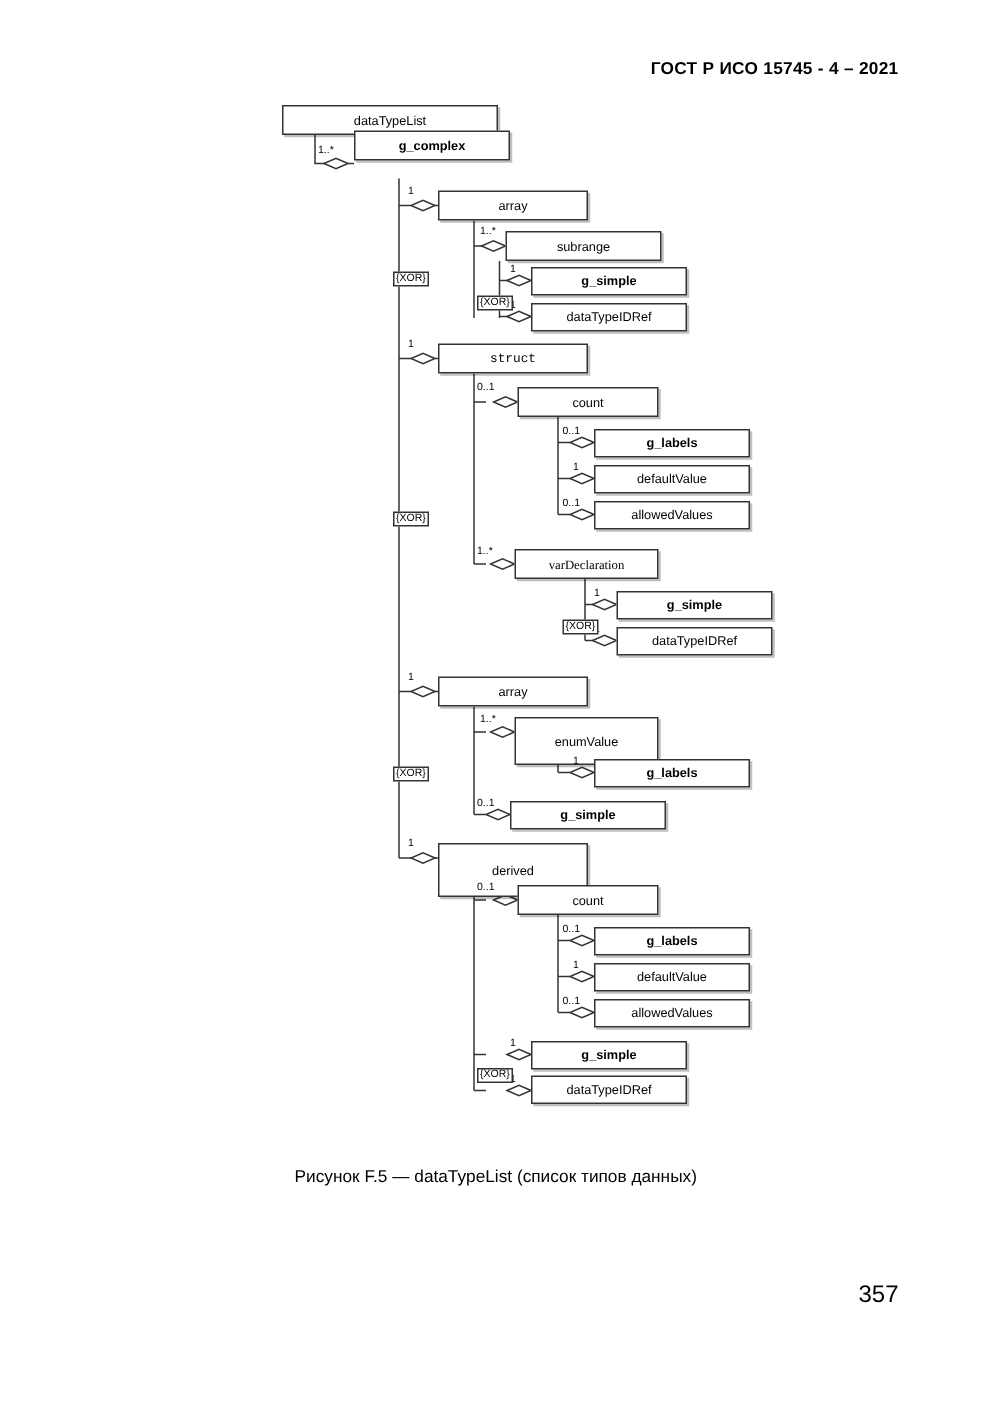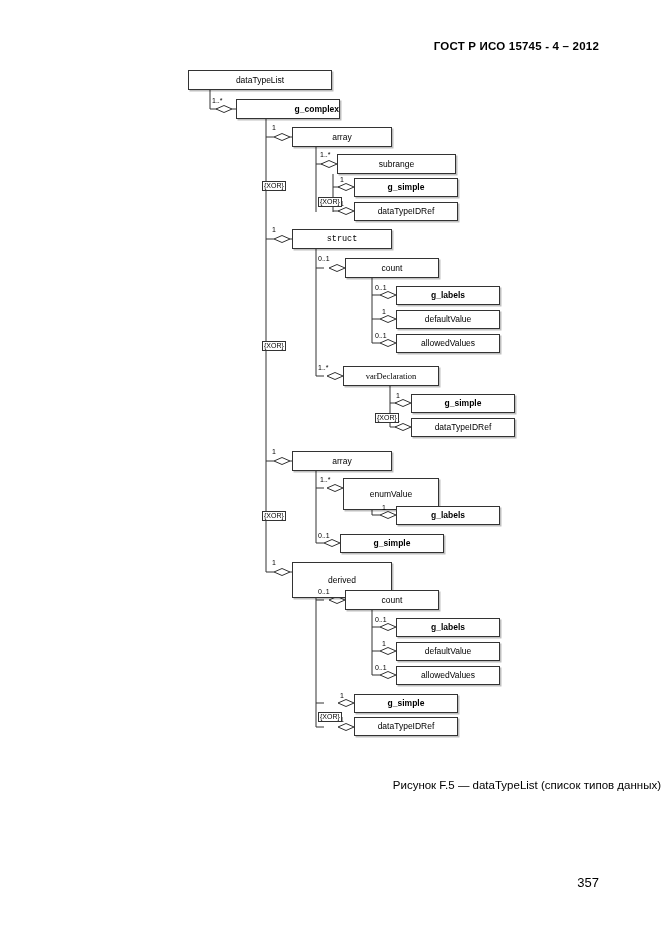--- a/index.html
+++ b/index.html
@@ -28,28 +28,28 @@
     font-size: 11.5px;
     font-weight: bold;
     letter-spacing: 0.2px;
     white-space: nowrap;
   }
   .caption {
     position: absolute;
     left: 0;
     right: 0;
     top: 779px;
-    text-align: right;
+    text-align: center;
     font-size: 11.5px;
   }
   .page-number {
     position: absolute;
     right: 62px;
-    top: 875px;
-    font-size: 13px;
+    top: 855px;
+    font-size: 16px;
   }
   
   #diagram {
     position: absolute;
     left: 0;
     top: 0;
     width: 661px;
     height: 936px;
     padding-left: 40px;
   }
@@ -102,21 +102,21 @@
     fill: #ffffff;
     stroke: #333333;
     stroke-width: 1;
   }
 </style>
 </head>
 <body>
 
 <div id="page">
 
-  <div class="header-title">ГОСТ Р ИСО 15745 - 4 – 2012</div>
+  <div class="header-title">ГОСТ Р ИСО 15745 - 4 – 2021</div>
 
   <div id="diagram">
 
     <svg class="wires" viewBox="0 0 661 936">
 
       <polyline points="210,90 210,109 224,109"></polyline>
       <polygon class="diamond" points="232,109 224,105.5 216,109 224,112.5"></polygon>
       <line x1="232" y1="109" x2="236" y2="109"></line>
 
       <line x1="266" y1="119" x2="266" y2="572"></line>
@@ -188,27 +188,27 @@
       <polygon class="diamond" points="396,675 388,671.5 380,675 388,678.5"></polygon>
       <line x1="316" y1="703" x2="324" y2="703"></line>
       <polygon class="diamond" points="354,703 346,699.5 338,703 346,706.5"></polygon>
       <line x1="316" y1="727" x2="324" y2="727"></line>
       <polygon class="diamond" points="354,727 346,723.5 338,727 346,730.5"></polygon>
     </svg>
 
     <div class="node" style="left:188px; top:70px; width:144px; height:20px;">
         <span>dataTypeList</span>
       </div>
-    <div class="node bold" style="left:236px; top:99px; width:104px; height:20px;justify-content:flex-end;">
+    <div class="node bold" style="left:236px; top:87px; width:104px; height:20px;">
         <span>g_complex</span>
       </div>
     <div class="node" style="left:292px; top:127px; width:100px; height:20px;">
         <span>array</span>
       </div>
-    <div class="node" style="left:337px; top:154px; width:119px; height:20px;">
+    <div class="node" style="left:337px; top:154px; width:104px; height:20px;">
         <span>subrange</span>
       </div>
     <div class="node bold" style="left:354px; top:178px; width:104px; height:19px;">
         <span>g_simple</span>
       </div>
     <div class="node" style="left:354px; top:202px; width:104px; height:19px;">
         <span>dataTypeIDRef</span>
       </div>
     <div class="node" style="left:292px; top:229px; width:100px; height:20px;font-family:Liberation Mono, monospace;">
         <span>struct</span>

